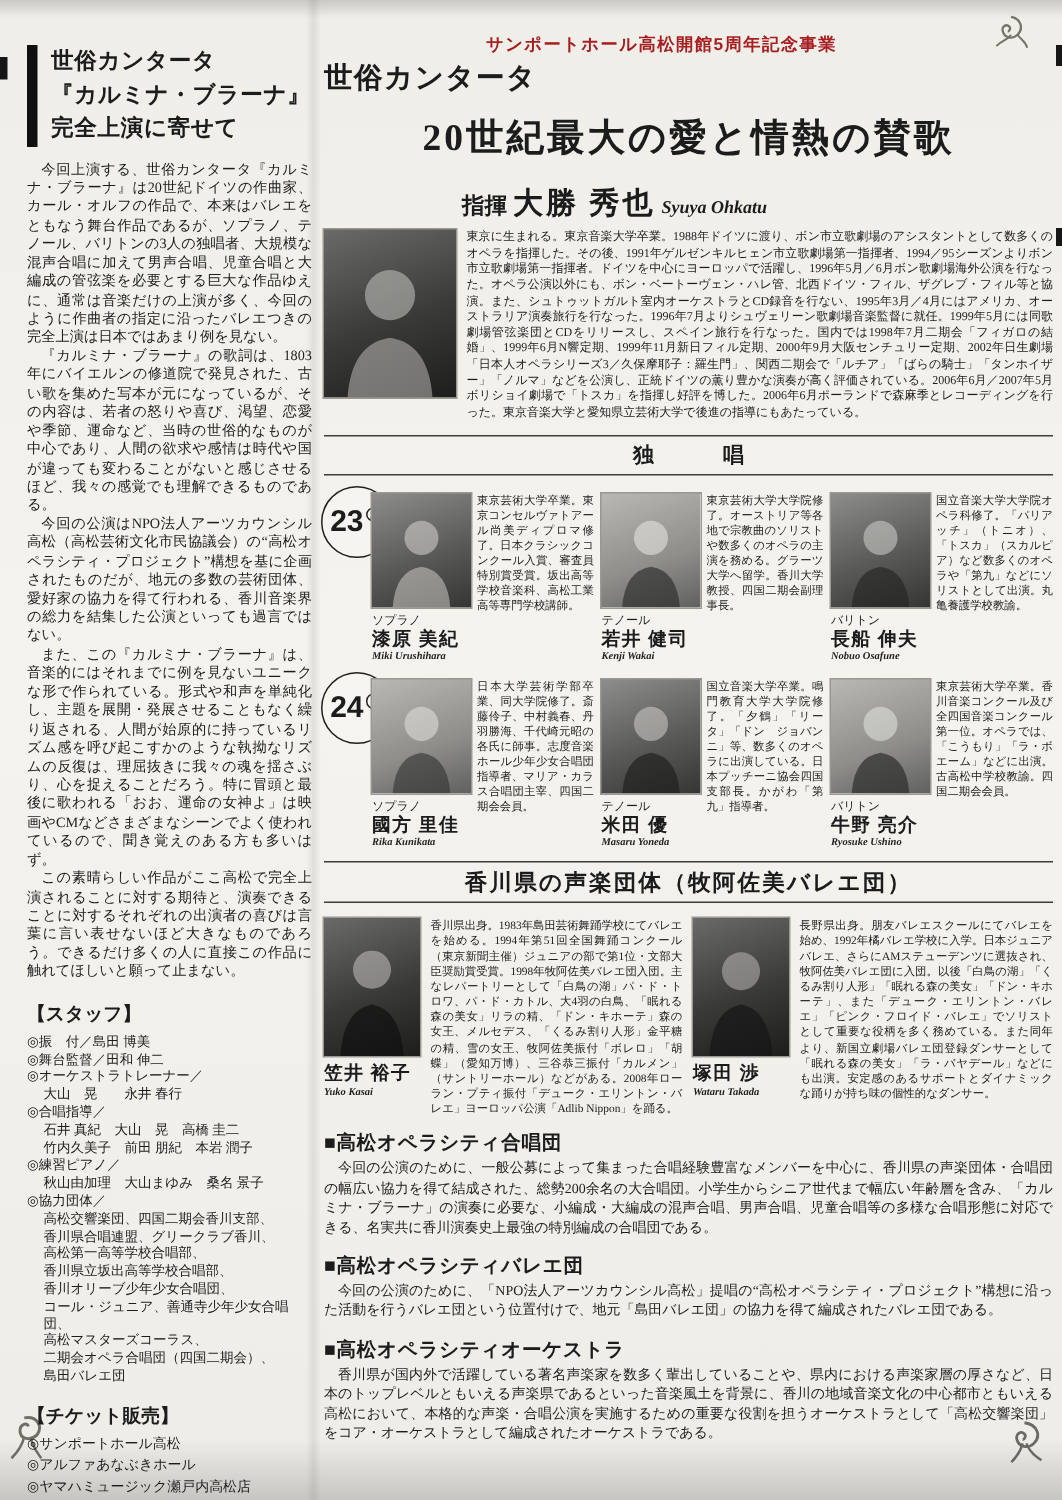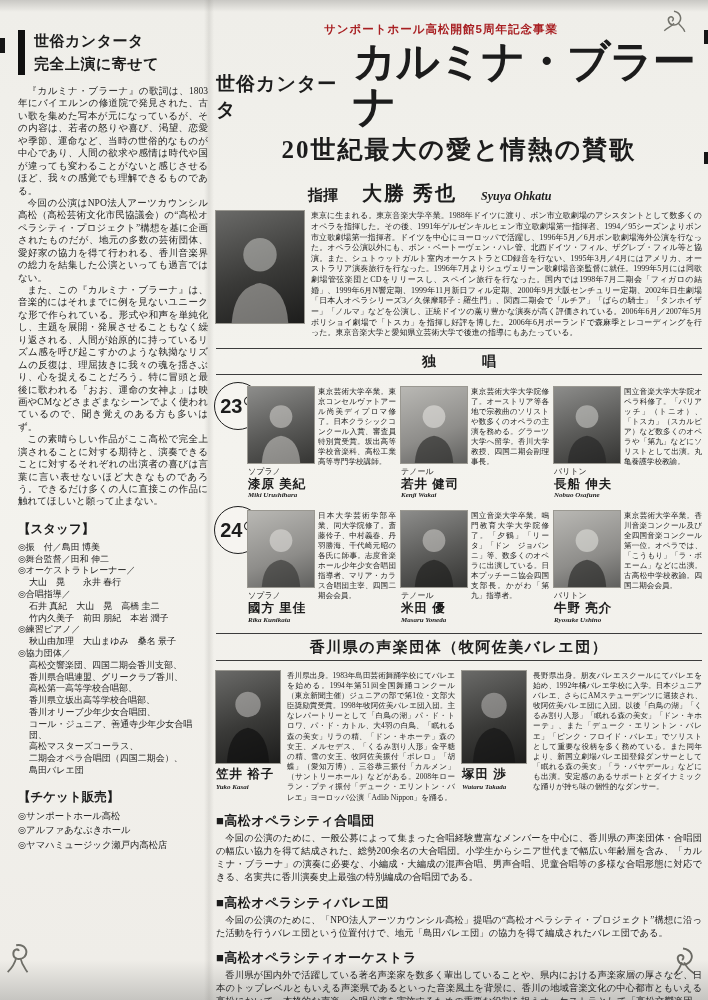--- a/index.html
+++ b/index.html
@@ -24,21 +24,21 @@
 
   
   .main{position:absolute;left:216px;top:14px;width:486px;}
   .banner{font-family:"Liberation Sans","DejaVu Sans",sans-serif;font-weight:bold;font-size:11.5px;
     color:#a81f22;letter-spacing:1px;margin:8px 0 2px 108px;}
   .title-row{display:flex;align-items:flex-end;gap:8px;margin-top:2px;}
   .title-prefix{font-family:"Liberation Sans","DejaVu Sans",sans-serif;font-weight:bold;font-size:19px;padding-bottom:6px;letter-spacing:1px;}
   .title-main{font-family:"Liberation Sans","DejaVu Sans",sans-serif;font-weight:bold;font-size:43px;letter-spacing:-1px;line-height:1.05;}
   .subtitle{font-weight:bold;font-size:25px;letter-spacing:2px;margin-top:4px;text-align:center;}
 
-  .cond-head{margin:14px 0 4px 92px;display:flex;align-items:baseline;gap:24px;}
+  .cond-head{margin:14px 0 4px 92px;display:flex;align-items:baseline;gap:4px;}
   .cond-role{font-family:"Liberation Sans","DejaVu Sans",sans-serif;font-weight:bold;font-size:15px;}
   .cond-name{font-weight:bold;font-size:20px;letter-spacing:2px;}
   .cond-roman{font-style:italic;font-weight:bold;font-size:12px;}
   .cond-body{display:flex;gap:7px;}
   .cond-bio{flex:1;font-size:8px;line-height:1.33;text-align:justify;}
 
   .photo{position:relative;background:linear-gradient(160deg,#8d8d8b 0,#5a5a58 55%,#353533 100%);
     box-shadow:0 0 0 1px #9a9891;overflow:hidden;flex:none;}
   .photo svg{position:absolute;bottom:0;left:0;width:100%;height:92%;}
   .photo.dark{background:linear-gradient(160deg,#6a6a68 0,#3a3a38 55%,#1d1d1c 100%);}
@@ -95,23 +95,25 @@
     <path d="M11 13 C10 17 8 20 5 23 M13 13 C15 18 18 20 21 22" fill="none" stroke="#3f3f38" stroke-width="1.3"></path>
   </svg>
   <svg class="ornament" style="left:2px;top:938px;width:34px;height:40px;" viewBox="0 0 24 24">
     <path d="M10 3 C16 2 19 7 16 11 C13 14 8 13 8 9 C8 6 11 5 12 7" fill="none" stroke="#45453e" stroke-width="1.4"></path>
     <path d="M10 12 C9 16 7 19 4 22 M13 12 C14 17 16 19 18 22" fill="none" stroke="#45453e" stroke-width="1.2"></path>
   </svg>
 
   <aside class="sidebar">
     <div class="sb-head">
       <div>世俗カンタータ</div>
+      <div>『カルミナ・ブラーナ』</div>
       <div>完全上演に寄せて</div>
     </div>
     <div class="sb-paras">
+      <p>今回上演する、世俗カンタータ『カルミナ・ブラーナ』は20世紀ドイツの作曲家、カール・オルフの作品で、本来はバレエをともなう舞台作品であるが、ソプラノ、テノール、バリトンの3人の独唱者、大規模な混声合唱に加えて男声合唱、児童合唱と大編成の管弦楽を必要とする巨大な作品ゆえに、通常は音楽だけの上演が多く、今回のように作曲者の指定に沿ったバレエつきの完全上演は日本ではあまり例を見ない。</p>
       <p>『カルミナ・ブラーナ』の歌詞は、1803年にバイエルンの修道院で発見された、古い歌を集めた写本が元になっているが、その内容は、若者の怒りや喜び、渇望、恋愛や季節、運命など、当時の世俗的なものが中心であり、人間の欲求や感情は時代や国が違っても変わることがないと感じさせるほど、我々の感覚でも理解できるものである。</p>
       <p>今回の公演はNPO法人アーツカウンシル高松（高松芸術文化市民協議会）の“高松オペラシティ・プロジェクト”構想を基に企画されたものだが、地元の多数の芸術団体、愛好家の協力を得て行われる、香川音楽界の総力を結集した公演といっても過言ではない。</p>
       <p>また、この『カルミナ・ブラーナ』は、音楽的にはそれまでに例を見ないユニークな形で作られている。形式や和声を単純化し、主題を展開・発展させることもなく繰り返される、人間が始原的に持っているリズム感を呼び起こすかのような執拗なリズムの反復は、理屈抜きに我々の魂を揺さぶり、心を捉えることだろう。特に冒頭と最後に歌われる「おお、運命の女神よ」は映画やCMなどさまざまなシーンでよく使われているので、聞き覚えのある方も多いはず。</p>
       <p>この素晴らしい作品がここ高松で完全上演されることに対する期待と、演奏できることに対するそれぞれの出演者の喜びは言葉に言い表せないほど大きなものであろう。できるだけ多くの人に直接この作品に触れてほしいと願って止まない。</p>
     </div>
     <div class="sb-staff">
       <div class="sb-sec-head">【スタッフ】</div>
       <div class="sb-item">◎振　付／島田 博美</div>
       <div class="sb-item">◎舞台監督／田和 伸二</div>
       <div class="sb-item">◎オーケストラトレーナー／</div>
@@ -138,21 +140,20 @@
       <div class="sb-item">◎アルファあなぶきホール</div>
       <div class="sb-item">◎ヤマハミュージック瀬戸内高松店</div>
 
     </div>
   </aside>
 
   <main class="main">
     <div class="banner">サンポートホール高松開館5周年記念事業</div>
     <div class="title-row">
       <span class="title-prefix">世俗カンタータ</span>
-      <span class="title-main">カルミナ・ブラーナ</span>
     </div>
     <div class="subtitle">20世紀最大の愛と情熱の賛歌</div>
 
     <section class="conductor">
       <div class="cond-head">
         <span class="cond-role">指揮</span>
         <span class="cond-name">大勝 秀也</span>
         <span class="cond-roman">Syuya Ohkatu</span>
       </div>
       <div class="cond-body">

